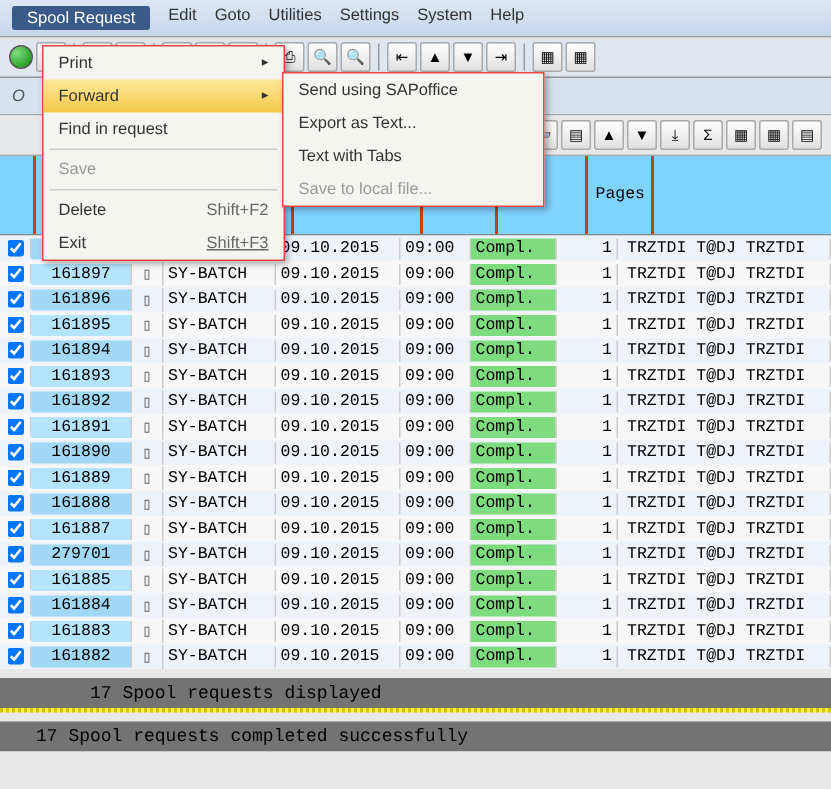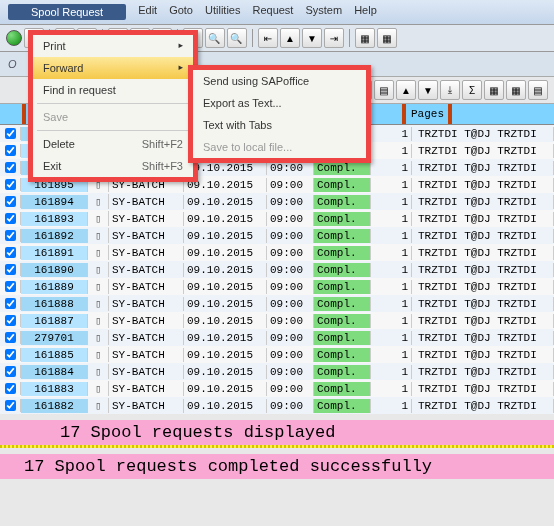--- a/index.html
+++ b/index.html
@@ -1,61 +1,61 @@
 <!DOCTYPE html>
 <html><head>
 <meta charset="utf-8">
 <style>
 body{margin:0;font-family:Arial,sans-serif;font-size:11px;background:#e8e8e8;width:554px;overflow:hidden}
 .menubar{background:linear-gradient(#dde8f5,#c5d6eb);padding:4px 8px;display:flex;gap:12px;color:#333;border-bottom:1px solid #999}
-.menubar span:first-child{color:#fff;background:#3a5a8a;padding:2px 23px;border-radius:2px}
+.menubar span:first-child{color:#fff;background:#3a5a8a;padding:2px 10px;border-radius:2px}
 .menubar span{cursor:default}
 .toolbar{background:#dfe6ee;padding:3px 6px;display:flex;align-items:center;gap:2px;border-bottom:1px solid #999}
 .tbtn{width:18px;height:18px;display:inline-flex;align-items:center;justify-content:center;border:1px solid #aaa;background:linear-gradient(#fff,#e0e0e0);border-radius:2px;font-size:10px}
 .green-ball{width:14px;height:14px;border-radius:50%;background:radial-gradient(circle at 30% 30%,#7fde7f,#0a8a0a);border:1px solid #555}
 .sep{width:1px;height:18px;background:#999;margin:0 3px}
-.dropdown{position:absolute;background:#f5f5f0;border:5px solid #ef4444;box-shadow:2px 2px 4px rgba(0,0,0,.3);z-index:10}
+.dropdown{position:absolute;background:#f5f5f0;border:1px solid #ef4444;box-shadow:2px 2px 4px rgba(0,0,0,.3);z-index:10}
 .dd1{left:28px;top:30px;width:160px}
-.dd2{left:188px;top:65px;width:173px}
+.dd2{left:188px;top:48px;width:173px}
 .ddi{padding:5px 10px;display:flex;justify-content:space-between;cursor:default;color:#333}
 .ddi.hl{background:linear-gradient(#fde89a,#f5c94a)}
 .ddi.sub::after{content:"▸";font-size:9px}
 .ddi.dis{color:#999}
 .ddsep{height:1px;background:#ccc;margin:2px 4px}
 .title-strip{background:#d8e2ed;padding:6px 8px;font-style:italic;color:#556;border-bottom:1px solid #aaa}
 .toolbar2{background:#e6e8ea;padding:3px 6px;display:flex;gap:2px;border-bottom:1px solid #aaa;justify-content:flex-end}
 .table-wrap{background:#fff}
 .thead{display:flex;background:#7fd4ff;font-family:"Courier New",monospace;font-size:11px;border-bottom:1px solid #888}
-.th{padding:4px 4px;border-right:4px solid #c2410c}
+.th{padding:20px 4px;border-right:2px solid #c2410c}
 .trow{display:flex;font-family:"Courier New",monospace;font-size:11px;background:#f7f7f7;height:17px;align-items:center}
 .trow.alt{background:#eef3fa}
 .cell{padding:1px 3px;border-right:1px solid #ccc;overflow:hidden;white-space:nowrap}
 .chk{width:14px;display:flex;justify-content:center}
 .chk input{width:11px;height:11px;margin:0}
 .spoolno{width:60px;text-align:center;background:#b4e4ff}
 .trow.alt .spoolno{background:#a0d8f5}
 .icon-cell{width:14px;text-align:center;color:#666}
 .user{width:68px}
 .date{width:76px}
 .time{width:40px}
 .status{width:50px;background:#7edc7e;text-align:left}
 .pages{width:34px;text-align:right}
 .title-c{flex:1;padding-left:6px}
-.footer{background:#f9a8d4;font-family:"Courier New",monospace;font-size:17px;padding:3px 8px;margin-top:6px}
+.footer{background:#737373;font-family:"Courier New",monospace;font-size:12px;padding:3px 8px;margin-top:6px}
 .footer-sep{height:3px;background:repeating-linear-gradient(90deg,#d4c400 0 2px,#fff047 2px 4px)}
 </style>
 </head>
 <body>
 
 <div class="menubar" id="menubar">
     <span>Spool Request</span>
     <span>Edit</span>
     <span>Goto</span>
     <span>Utilities</span>
-    <span>Request</span>
+    <span>Settings</span>
     <span>System</span>
     <span>Help</span>
   </div>
 
 <div class="toolbar">
   <span class="green-ball"></span>
   <span class="tbtn">▾</span>
   <span class="sep"></span>
   <span class="tbtn">◁</span>
   <span class="tbtn" style="color:#caa">▣</span>
@@ -91,21 +91,21 @@
     <div class="ddi dis">
       <span>Save</span>
     </div>
     <div class="ddsep"></div>
     <div class="ddi">
       <span>Delete</span>
       <span style="color: rgb(102, 102, 102); margin-left: 36px;">Shift+F2</span>
     </div>
     <div class="ddi">
       <span>Exit</span>
-      <span style="color: rgb(102, 102, 102);">Shift+F3</span>
+      <span style="color: rgb(102, 102, 102); text-decoration: underline;">Shift+F3</span>
     </div>
   </div>
 <div class="dropdown dd2" id="dd2">
     <div class="ddi">
       <span>Send using SAPoffice</span>
     </div>
     <div class="ddi">
       <span>Export as Text...</span>
     </div>
     <div class="ddi">

